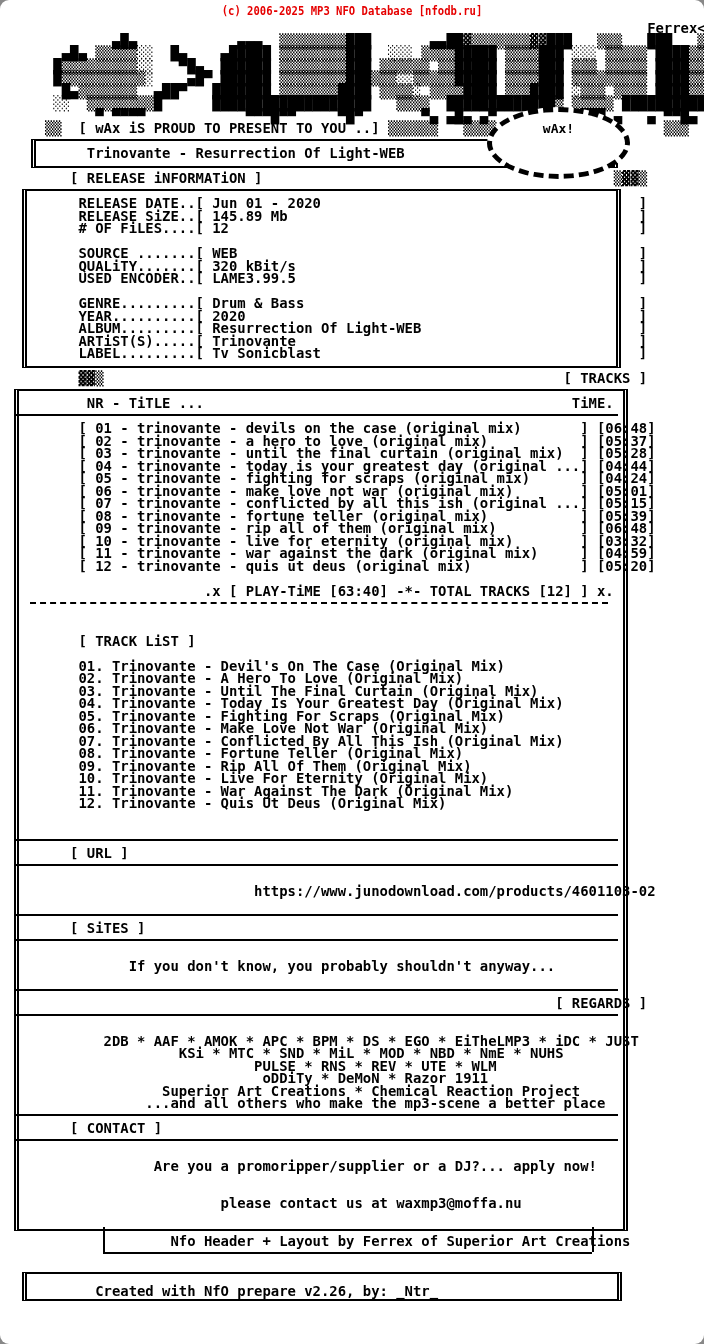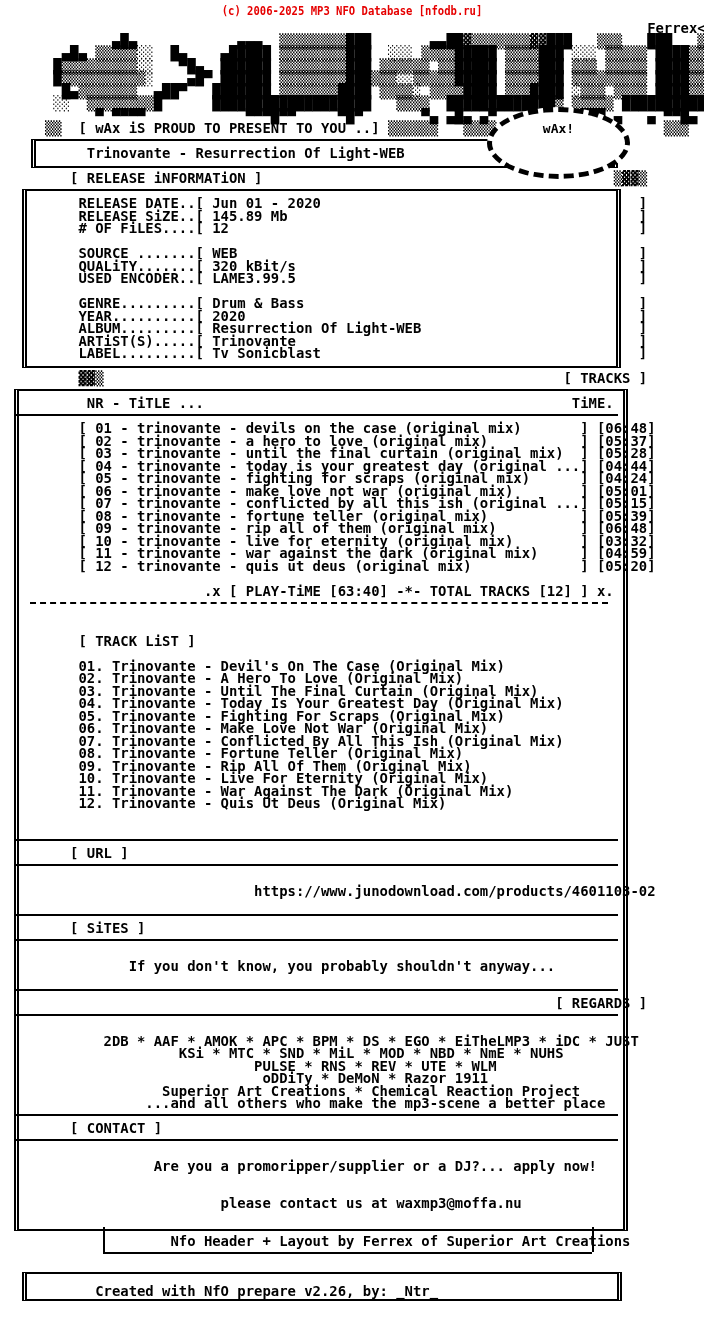--- a/index.html
+++ b/index.html
@@ -1,17 +1,17 @@
 <!DOCTYPE html>
 <html><head>
 <meta charset="utf-8">
 <style>
   html,body{margin:0;padding:0;background:#888;}
   .page{position:relative;width:704px;height:1344px;background:#ffffff;overflow:hidden;
-        font-family:"DejaVu Sans Mono", "Liberation Mono", monospace;color:#000;}
+        font-family:"DejaVu Sans Mono", "Liberation Mono", monospace;color:#000;border-radius:9px;}
   .red-header{position:absolute;top:4px;left:0;width:704px;text-align:center;
         font-size:12px;font-weight:bold;color:#e60000;letter-spacing:0;
         transform:scaleX(0.88);transform-origin:50% 50%;white-space:pre;z-index:3;}
   pre.nfo{position:absolute;left:0;top:22px;margin:0;z-index:1;
         font-family:"DejaVu Sans Mono", "Liberation Mono", monospace;
         font-size:13.9px;font-weight:bold;line-height:12.5px;white-space:pre;padding-left:45px;}
   .box{position:absolute;border-top:2px solid #000;border-bottom:2px solid #000;
         border-left:5px double #000;border-right:5px double #000;z-index:2;}
   .hline{position:absolute;height:0;border-top:2px solid #000;z-index:2;}
   .dashline{position:absolute;height:0;border-top:2px dashed #000;z-index:2;}

